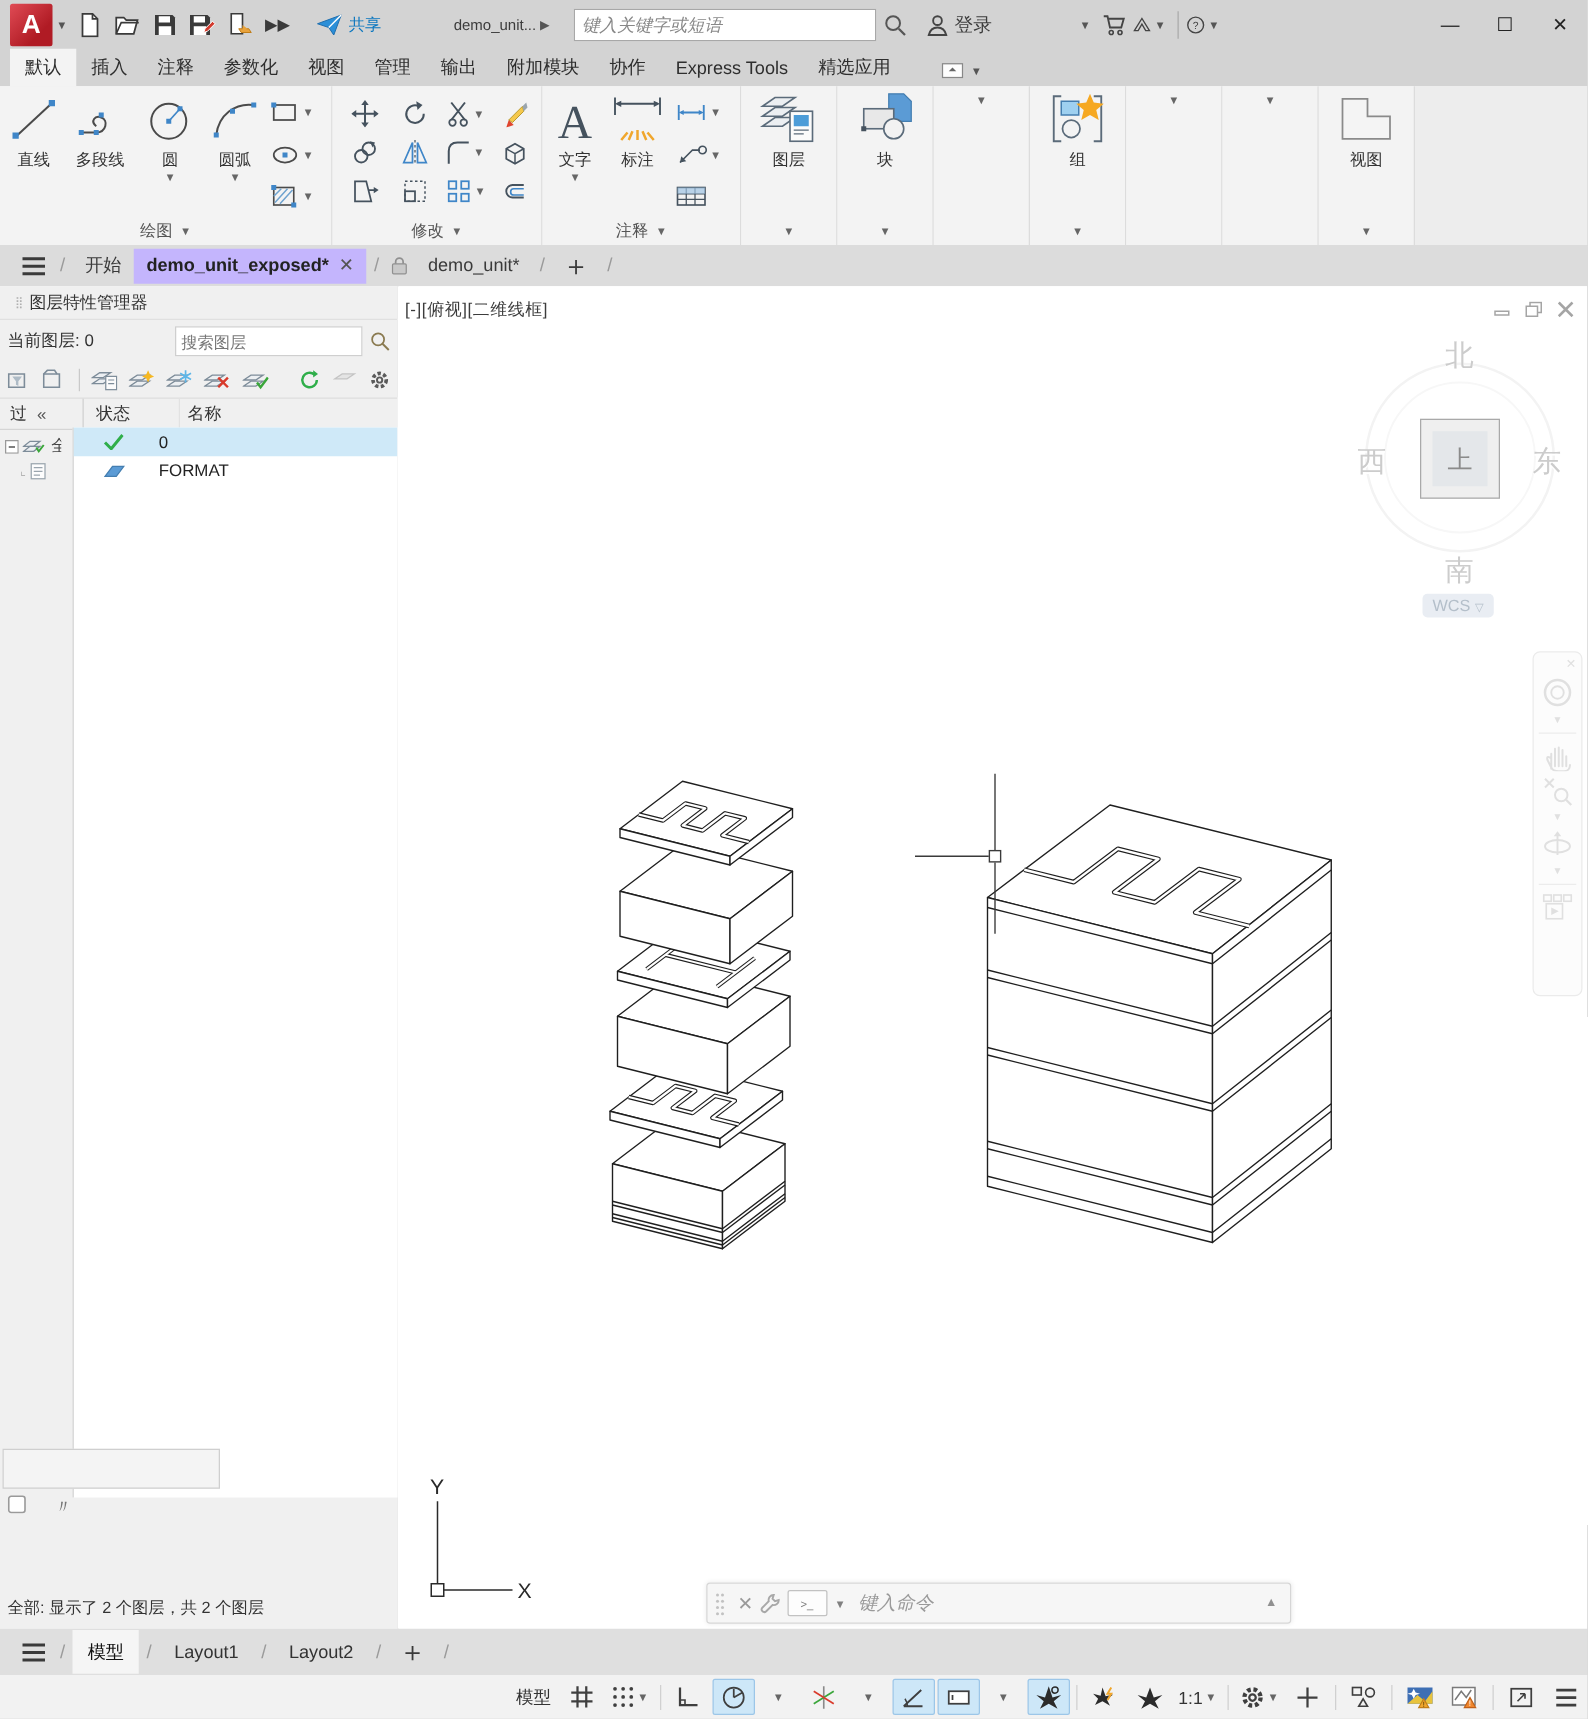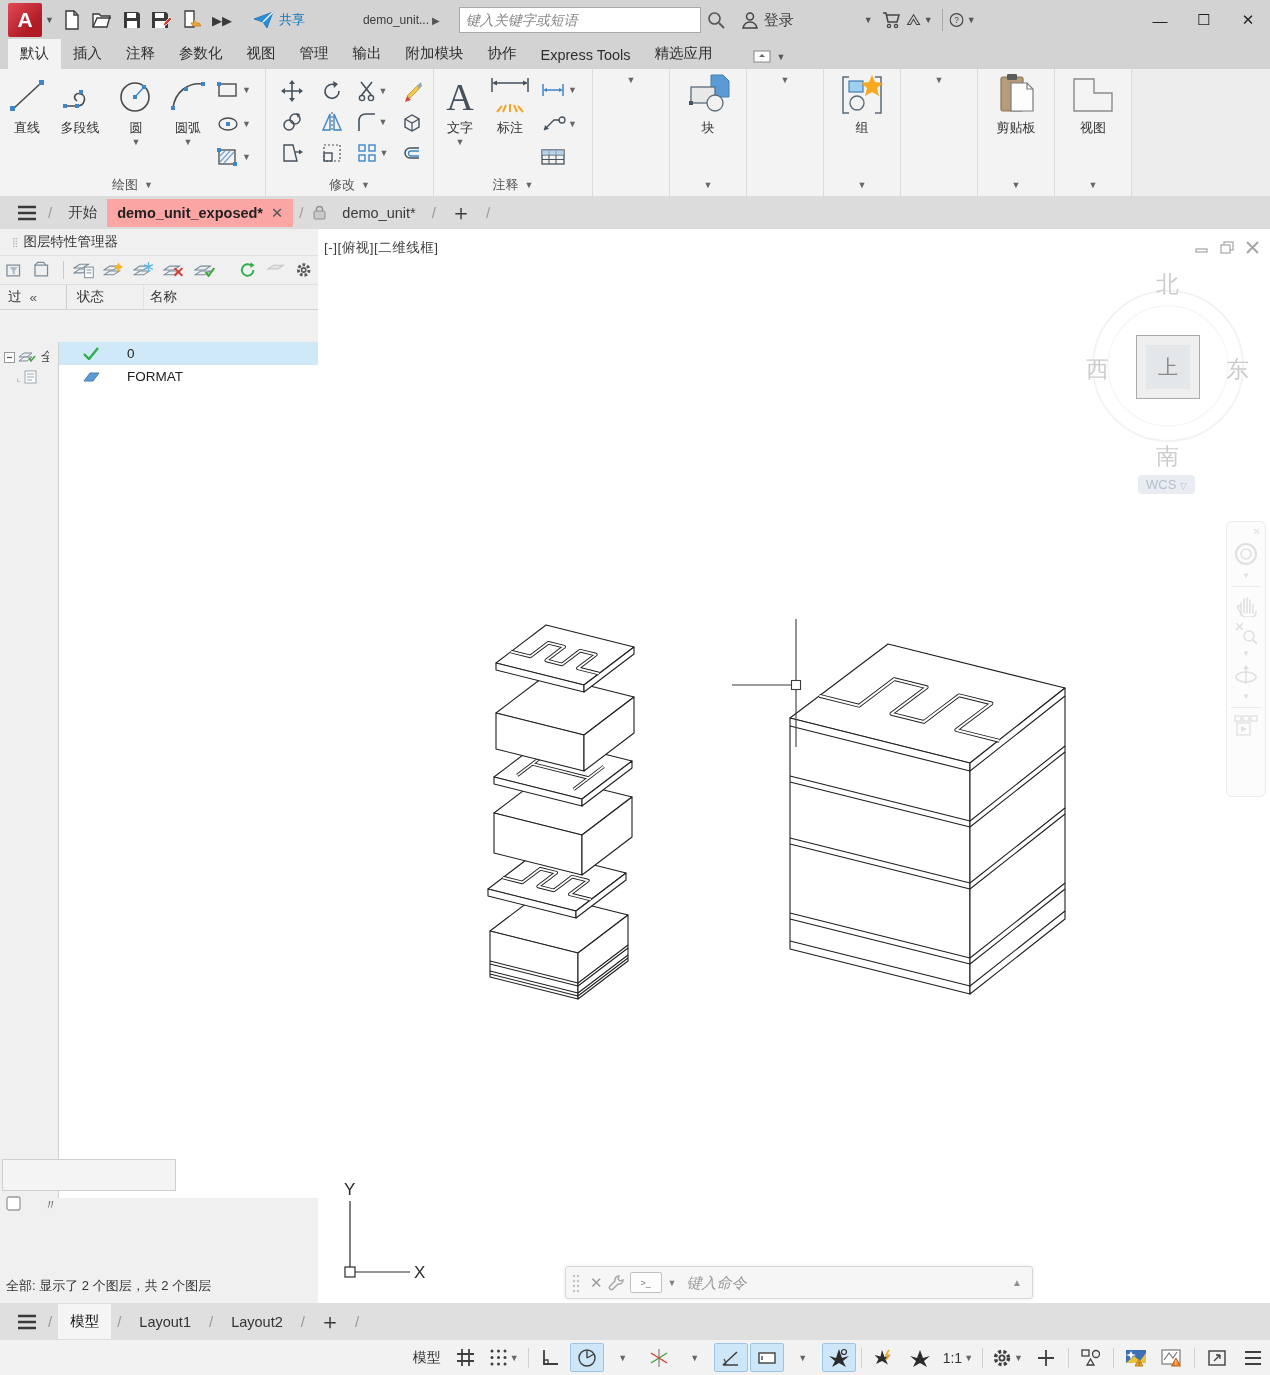--- a/index.html
+++ b/index.html
@@ -36,21 +36,21 @@
   .srow{display:flex;align-items:center;gap:2px;height:26px;}
   .mgrid{display:grid;grid-template-columns:repeat(4,40px);grid-auto-rows:31px;align-items:center;}
   .mcell{display:flex;align-items:center;gap:2px;justify-content:center;}
   .bigpanel{width:76px;}
   .bigpanel .rp-body{flex-direction:column;align-items:center;gap:2px;}
   .dc{color:#666;font-size:9px;}
   
   .ftabs{position:absolute;left:0;top:196px;width:1270px;height:33px;background:#dcdcdc;display:flex;align-items:center;font-size:14.5px;color:#3a3a3a;}
   .slash{color:#9a9a9a;margin:0 6px;font-size:15px;}
   .ftab{padding:6px 10px;}
-  .ftab.active{background:#fca5a5;font-weight:bold;color:#222;display:flex;align-items:center;gap:8px;}
+  .ftab.active{background:#c4b5fd;font-weight:bold;color:#222;display:flex;align-items:center;gap:8px;}
   
   .main{position:absolute;left:0;top:229px;width:1270px;height:1074px;}
   
   .lpanel{position:absolute;left:0;top:0;width:318px;height:1074px;background:#f0f0f0;border-right:1px solid #c2c2c2;}
   .lp-title{height:26px;display:flex;align-items:center;font-size:13.5px;color:#333;padding-left:12px;border-bottom:1px solid #e0e0e0;}
   .grip{color:#b0b0b0;font-size:9px;letter-spacing:-1px;margin-right:6px;}
   .lp-row2{height:34px;display:flex;align-items:center;padding:0 6px;gap:6px;}
   .lsearch{width:140px;height:22px;border:1px solid #cfcfcf;background:#fff;font-size:13px;padding:0 4px;color:#555;font-family:inherit;}
   .lsearch::placeholder{color:#777;}
   .lp-tools{height:28px;display:flex;align-items:center;gap:9px;padding:0 6px;}
@@ -421,20 +421,33 @@
           </div>
         </div>
       </div>
       <div class="rp-foot">
         <span>注释</span>
         <span class="dc">▼</span>
       </div>
     </div>
 
     <div class="rpanel bigpanel">
+      <div class="rp-body">
+        <svg width="46" height="44" viewBox="0 0 46 44">
+            <g fill="#eceff2" stroke="#5b6b7a" stroke-width="1.3">
+              <path d="M2 12l10-7h16l-10 7z"></path>
+              <path d="M2 20l10-7h16l-10 7z"></path>
+              <path d="M2 28l10-7h16l-10 7z"></path>
+            </g>
+            <rect x="24" y="16" width="18" height="24" fill="#fbfbfb" stroke="#5b6b7a" stroke-width="1.3"></rect>
+            <rect x="27" y="19" width="12" height="9" fill="#4c9cd8"></rect>
+            <path d="M27 31h12M27 34h8" stroke="#5b6b7a" stroke-width="1"></path>
+          </svg>
+        <span class="lbl">图层</span>
+      </div>
       <div class="rp-foot">
           <span class="dc">▼</span>
         </div>
     </div>
 
     <div class="rpanel bigpanel">
       <div class="rp-body">
         <svg width="46" height="44" viewBox="0 0 46 44">
             <path d="M26 2h12l6 6v16H26z" fill="#5b9bd5" stroke="#447eb0" stroke-width="1"></path>
             <rect x="6" y="14" width="24" height="16" fill="#e8e8e8" stroke="#5b6b7a" stroke-width="1.3"></rect>
@@ -469,29 +482,20 @@
         </div>
     </div>
 
     <div class="rpanel bigpanel">
       <div class="rp-foot">
           <span class="dc">▼</span>
         </div>
     </div>
 
     <div class="rpanel bigpanel">
-      <div class="rp-body">
-        <svg width="46" height="44" viewBox="0 0 46 44">
-            <rect x="8" y="4" width="22" height="34" rx="2" fill="#b59d7c" stroke="#8d7352" stroke-width="1.2"></rect>
-            <rect x="14" y="1" width="10" height="6" rx="1" fill="#5c5c5c"></rect>
-            <path d="M18 10h16l6 6v22H18z" fill="#fdfdfd" stroke="#7a7a7a" stroke-width="1.2"></path>
-            <path d="M34 10v6h6" fill="none" stroke="#7a7a7a" stroke-width="1.2"></path>
-          </svg>
-        <span class="lbl">剪贴板</span>
-      </div>
       <div class="rp-foot">
           <span class="dc">▼</span>
         </div>
     </div>
 
     <div class="rpanel bigpanel">
       <div class="rp-body">
         <svg width="50" height="44" viewBox="0 0 50 44">
             <path d="M6 6h20v14h18v18H6z" fill="#f4f4f4" stroke="#8a8a8a" stroke-width="1.4"></path>
           </svg>
@@ -526,20 +530,28 @@
     <div style="font-size:22px;color:#3a3a3a;padding:0 8px;">＋</div>
     <span class="slash">/</span>
   </div>
 
   <div class="main">
 
     <div class="lpanel">
       <div class="lp-title">
         <span class="grip">⣿</span>
         <span>图层特性管理器</span>
+      </div>
+      <div class="lp-row2">
+        <span style="font-size:13.5px;">当前图层: 0</span>
+        <input class="lsearch" style="margin-left: auto;" placeholder="搜索图层">
+        <svg width="16" height="16" viewBox="0 0 16 16">
+            <circle cx="6.5" cy="6.5" r="4.8" fill="none" stroke="#8a7a50" stroke-width="1.4"></circle>
+            <path d="M10 10l5 5" stroke="#8a7a50" stroke-width="1.6"></path>
+          </svg>
       </div>
       <div class="lp-tools">
         <svg width="20" height="18" viewBox="0 0 20 18">
             <path d="M1 4h13v11H1z" fill="none" stroke="#7d8c99" stroke-width="1.3"></path>
             <path d="M4 6h8l-3 4v4l-2-1v-3z" fill="#aebbc6"></path>
           </svg>
         <svg width="20" height="18" viewBox="0 0 20 18">
             <path d="M1 4h13v11H1z" fill="none" stroke="#7d8c99" stroke-width="1.3"></path>
             <path d="M1 4l3-3h6l2 3" fill="none" stroke="#7d8c99" stroke-width="1.3"></path>
           </svg>

